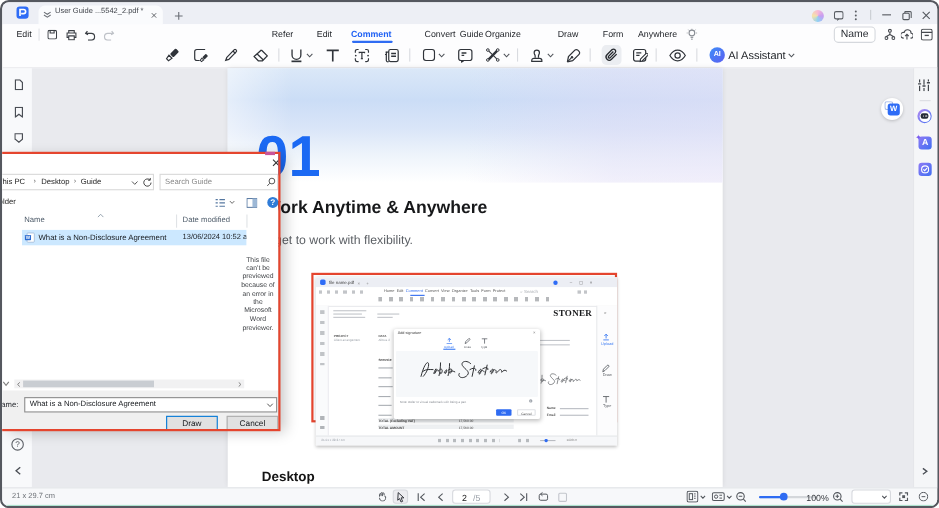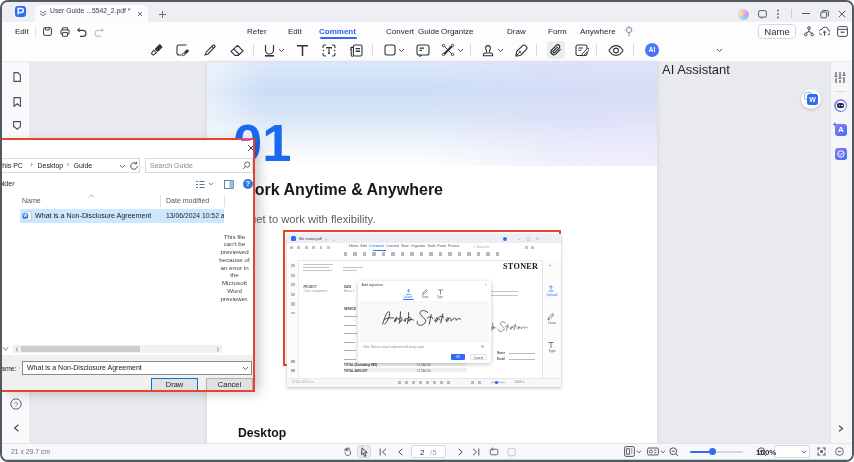--- a/index.html
+++ b/index.html
@@ -200,21 +200,21 @@
       <path d="M3.4 4 H8 M3.4 6.3 H6.4" stroke="#30343a" stroke-width="1.1"></path>
       <path d="M7.2 9.8 12.2 4.8 a1.1 1.1 0 0 1 1.6 1.6 L8.8 11.4 7 11.9 Z" fill="#fdfdfe" stroke="#30343a" stroke-width="1"></path>
     </svg>
   <div class="sep" style="left:594px"></div>
   <svg class="abs" style="left:606px;top:42px" width="16" height="13" viewBox="0 0 16 13">
       <path d="M1 6.5 C3 3 5.4 1.6 8 1.6 C10.6 1.6 13 3 15 6.5 C13 10 10.6 11.4 8 11.4 C5.4 11.4 3 10 1 6.5 Z" fill="none" stroke="#30343a" stroke-width="1.1"></path>
       <circle cx="8" cy="6.5" r="2.4" fill="none" stroke="#30343a" stroke-width="1.1"></circle>
     </svg>
   <div class="sep" style="left:631px"></div>
   <div class="abs" style="left:643px;top:41px;width:14px;height:14px;border-radius:50%;background:linear-gradient(135deg,#3f8df8,#5b5ff1);color:#fff;font-size:6.5px;font-weight:bold;text-align:center;line-height:14px;">AI</div>
-  <div class="abs" style="left:660px;top:43.5px;font-size:13px;color:#23262b;margin-top:16px;">AI Assistant</div>
+  <div class="abs" style="left:660px;top:43.5px;font-size:10px;color:#23262b;">AI Assistant</div>
   <svg class="car" style="left:714px" width="7" height="5" viewBox="0 0 7 5">
       <path d="M1 1 3.5 3.6 6 1" fill="none" stroke="#51555b" stroke-width="1"></path>
     </svg>
 
   <svg class="abs" style="left:11px;top:70px" width="8" height="10" viewBox="0 0 8 10">
       <path d="M1 9.4 V0.6 H5 L7.4 3 V9.4 Z" fill="none" stroke="#4a4e55" stroke-width="1.1"></path>
     </svg>
   <svg class="abs" style="left:11px;top:95px" width="8" height="10" viewBox="0 0 8 10">
       <path d="M1 0.6 H7.4 V9.4 L4.2 6.8 1 9.4 Z" fill="none" stroke="#4a4e55" stroke-width="1.1"></path>
     </svg>
@@ -249,21 +249,21 @@
   <svg class="abs" style="left:836px;top:423px" width="6" height="7" viewBox="0 0 6 7">
       <path d="M1 0.8 4.6 3.5 1 6.2" fill="none" stroke="#4a4e55" stroke-width="1.2"></path>
     </svg>
 
   <div class="abs" style="left:799px;top:87px;width:20px;height:20px;border-radius:50%;background:#fff;box-shadow:0 1px 3px rgba(0,0,0,.2);"></div>
   <svg class="abs" style="left:802px;top:90px" width="8" height="8" viewBox="0 0 8 8">
       <rect x="0.5" y="0.5" width="7" height="7" rx="1.5" fill="none" stroke="#9fb6e8" stroke-width="1"></rect>
     </svg>
   <div class="abs" style="left:805px;top:92px;width:11px;height:11px;border-radius:2.5px;background:#2e6cf6;color:#fff;font-size:7px;font-weight:bold;text-align:center;line-height:11px;">W</div>
 
-  <div class="abs" style="left:281px;top:228px;width:278px;height:136px;border:2px solid #e5452e;">
+  <div class="abs" style="left:281px;top:246px;width:278px;height:136px;border:2px solid #e5452e;">
     <div class="abs" style="left:2px;top:2px;width:274px;height:153px;background:#fff;box-shadow:0 1px 3px rgba(0,0,0,.28);overflow:hidden;" id="mini">
 
       <div class="abs" style="left:0;top:0;width:274px;height:9px;background:#eceef4;"></div>
       <div class="abs" style="left:4px;top:2px;width:5px;height:5px;border-radius:1.5px;background:#2e6cf6;"></div>
       <div class="abs" style="left:12px;top:1.5px;font-size:4px;color:#444;">file name.pdf</div>
       <div class="abs" style="left:38px;top:2.5px;font-size:4px;color:#888;">×</div>
       <div class="abs" style="left:46px;top:2.5px;font-size:4px;color:#888;">+</div>
       <div class="abs" style="left:216px;top:2.5px;width:4px;height:4px;border-radius:50%;background:#2e6cf6;"></div>
       <div class="abs" style="left:231px;top:1.5px;font-size:4px;color:#666;letter-spacing:2.5px;">‒ ▢ ×</div>
 
@@ -505,21 +505,21 @@
       <path d="M6.8 6.8 9 9 M2.6 4.2 H5.8" stroke="#53575d" stroke-width="1"></path>
     </svg>
   <div class="abs" style="left:688px;top:448.5px;width:53px;height:2px;border-radius:1px;background:#d4d7db;"></div>
   <div class="abs" style="left:688px;top:448.5px;width:22px;height:2px;border-radius:1px;background:#2f6cf3;"></div>
   <div class="abs" style="left:707px;top:446px;width:7px;height:7px;border-radius:50%;background:#2e6bf2;"></div>
   <svg class="abs" style="left:755px;top:444.5px" width="10" height="10" viewBox="0 0 10 10">
       <circle cx="4.2" cy="4.2" r="3.4" fill="none" stroke="#53575d" stroke-width="1"></circle>
       <path d="M6.8 6.8 9 9 M2.6 4.2 H5.8 M4.2 2.6 V5.8" stroke="#53575d" stroke-width="1"></path>
     </svg>
   <div class="abs" style="left:772px;top:443px;width:36px;height:13px;background:#fff;border:1px solid #d7d9de;border-radius:3px;"></div>
-  <div class="abs" style="left:754px;top:445.5px;font-size:8px;color:#33363c;font-weight:bold;">100%</div>
+  <div class="abs" style="left:731px;top:445.5px;font-size:8px;color:#33363c;">100%</div>
   <svg class="car" style="left:799px;top:448px" width="6" height="4" viewBox="0 0 7 5">
       <path d="M1 1 3.5 3.6 6 1" fill="none" stroke="#51555b" stroke-width="1.2"></path>
     </svg>
   <svg class="abs" style="left:815px;top:445px" width="9" height="9" viewBox="0 0 9 9">
       <path d="M1 3.4 V1 H3.4 M5.6 1 H8 V3.4 M8 5.6 V8 H5.6 M3.4 8 H1 V5.6" fill="none" stroke="#53575d" stroke-width="1.1"></path>
       <rect x="3.2" y="3.2" width="2.6" height="2.6" fill="#53575d"></rect>
     </svg>
   <svg class="abs" style="left:833px;top:445px" width="9" height="9" viewBox="0 0 9 9">
       <circle cx="4.5" cy="4.5" r="3.9" fill="none" stroke="#53575d" stroke-width="0.9"></circle>
       <path d="M2.8 4.5 H6.2" stroke="#53575d" stroke-width="0.9"></path>

